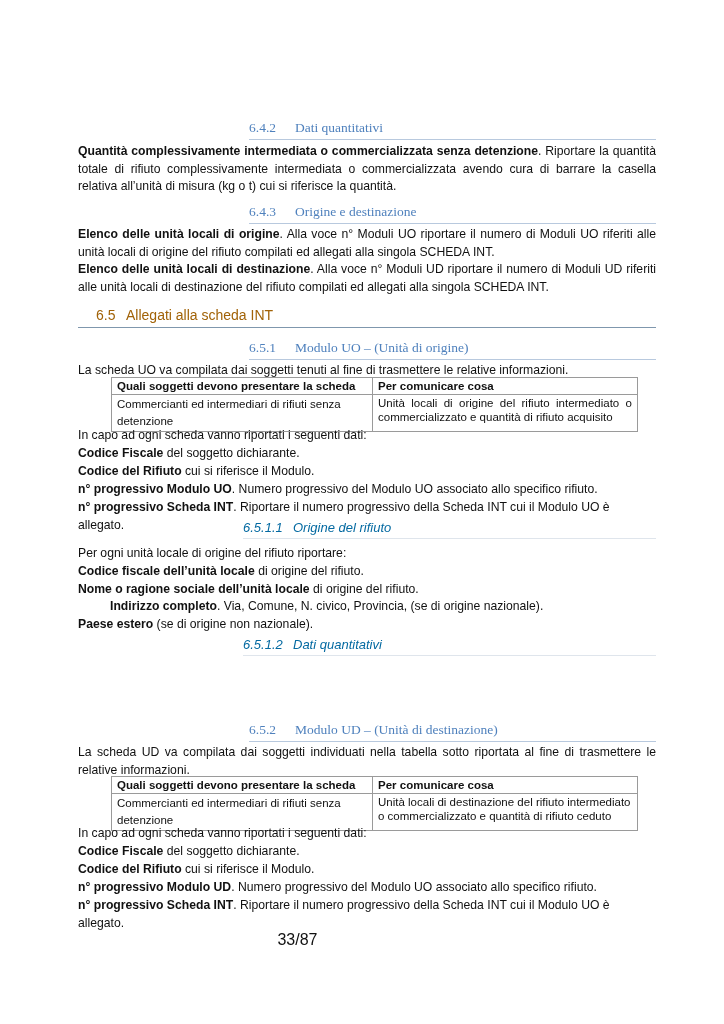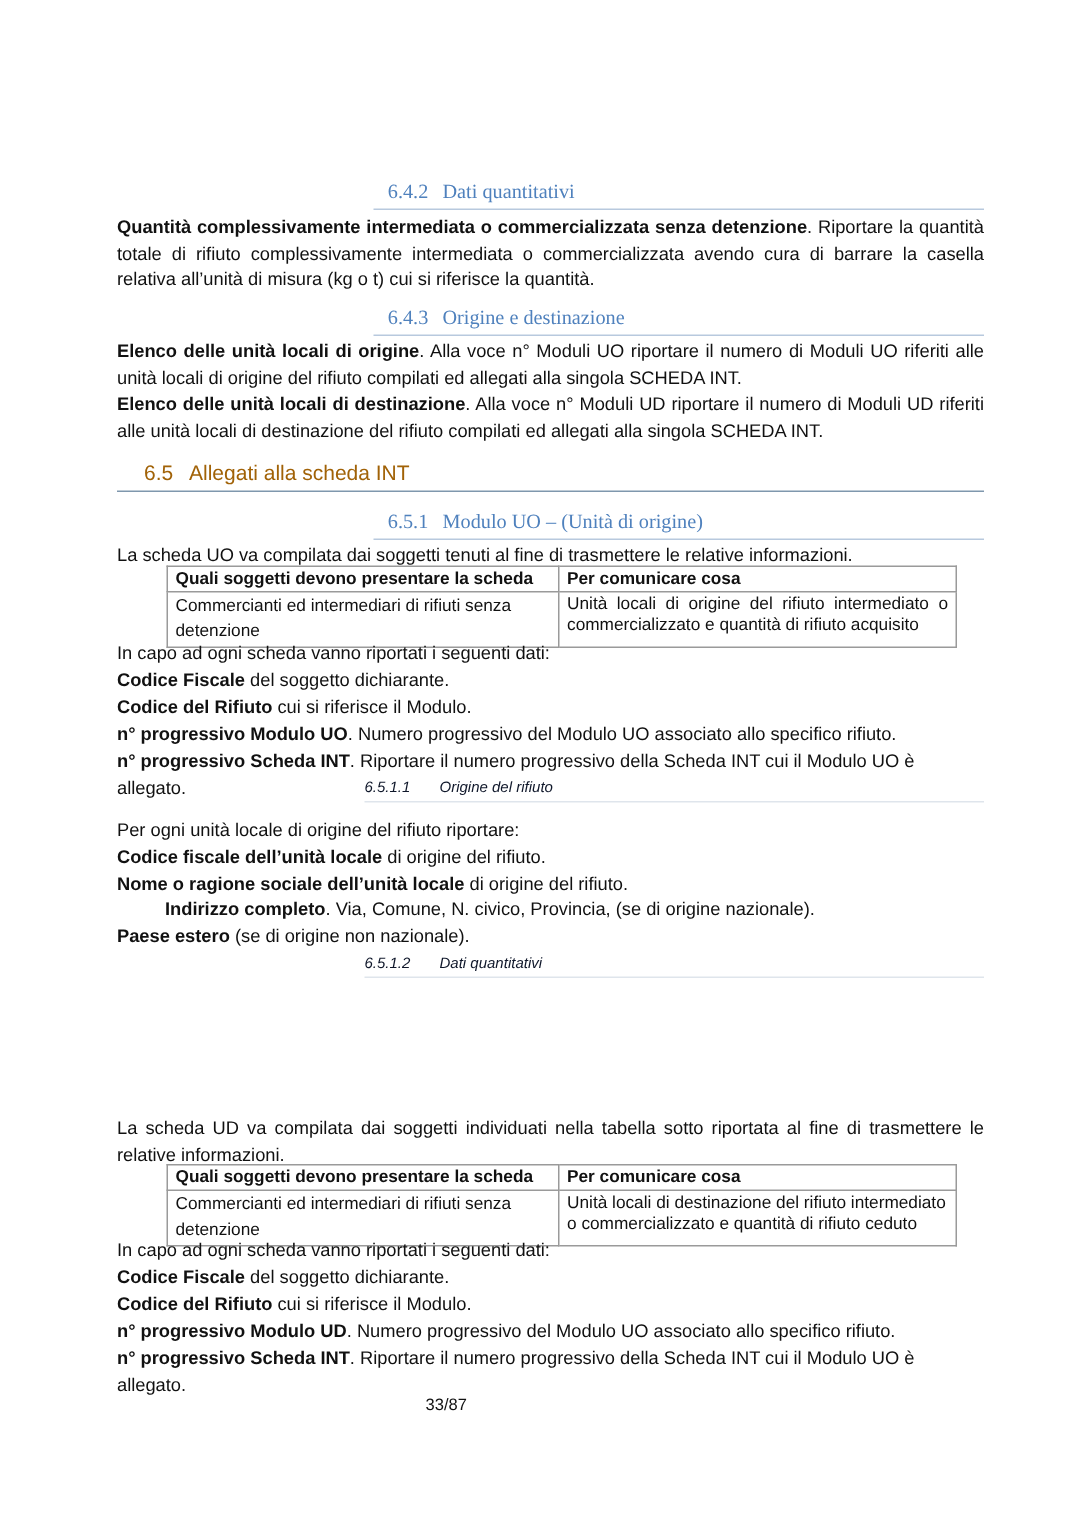--- a/index.html
+++ b/index.html
@@ -4,32 +4,32 @@
 <style>
   html, body { margin: 0; padding: 0; background: #ffffff; }
   body { width: 724px; height: 1024px; position: relative; overflow: hidden;
          font-family: "Liberation Sans", "DejaVu Sans", sans-serif; color: #111; }
   .page { position: absolute; left: 0; top: 0; width: 724px; height: 1024px; }
   .txt { position: absolute; left: 78px; width: 578px; font-size: 12.2px; line-height: 17.5px; }
   .justify { text-align: justify; text-align-last: left; }
   b { font-weight: bold; }
   .h3 { position: absolute; left: 249px; width: 407px; font-family: "Liberation Serif", "DejaVu Serif", serif;
         font-size: 13.5px; color: #4f81bd; border-bottom: 1px solid #b8c9de; padding-bottom: 3px; }
-  .h3 .num { display: inline-block; width: 46px; text-align: center; }
+  .h3 .num { display: inline-block; width: 46px; }
   .h4 { position: absolute; left: 243px; width: 413px; font-family: "Liberation Sans", sans-serif;
-        font-size: 10px; font-style: italic; color: #0f172a; border-bottom: 1px solid #dfe5ec; padding-bottom: 3px; }
+        font-size: 13px; font-style: italic; color: #0369a1; border-bottom: 1px solid #dfe5ec; padding-bottom: 3px; }
   .h4 .num { display: inline-block; width: 50px; }
   .h2 { position: absolute; left: 78px; width: 578px; font-size: 14px; color: #a16207;
         border-bottom: 1.5px solid #7f97ad; padding-bottom: 4px; }
   .h2 .num { display: inline-block; width: 30px; margin-left: 18px; }
   table.tbl { position: absolute; left: 111px; width: 527px; border-collapse: collapse; font-size: 11.5px; line-height: 14px; }
   table.tbl td { border: 1px solid #9a9a9a; vertical-align: top; padding: 1px 5px; }
   table.tbl td.c1 { width: 250px; }
   table.tbl tr.head td { font-weight: bold; }
-  .pagenum { position: absolute; left: 0; width: 595px; top: 931px; text-align: center; font-size: 11px; }
+  .pagenum { position: absolute; left: 0; width: 595px; top: 931px; text-align: center; font-size: 16px; }
 </style>
 </head>
 <body>
 
 <div class="page">
 
   <div class="h3" style="top:120px;">
     <span class="num">6.4.2</span><span>Dati quantitativi</span>
   </div>
   <div class="txt justify" style="top:143px;">
@@ -80,20 +80,23 @@
   <div class="txt" style="top:545px;"> Per ogni unità locale di origine del rifiuto riportare:</div>
   <div class="txt" style="top:563px;"><b>Codice fiscale dell’unità locale</b><span> di origine del rifiuto.</span></div>
   <div class="txt" style="top:581px;"><b>Nome o ragione sociale dell’unità locale</b><span> di origine del rifiuto.</span></div>
   <div class="txt" style="top:598px;margin-left:32px;"><b>Indirizzo completo</b><span>. Via, Comune, N. civico, Provincia, (se di origine nazionale).</span></div>
   <div class="txt" style="top:616px;"><b>Paese estero</b><span> (se di origine non nazionale).</span></div>
 
   <div class="h4" style="top:637px;">
     <span class="num">6.5.1.2</span><span>Dati quantitativi</span>
   </div>
 
+  <div class="h3" style="top:722px;">
+    <span class="num">6.5.2</span><span>Modulo UD – (Unità di destinazione)</span>
+  </div>
   <div class="txt justify" style="top:744px;">La scheda UD va compilata dai soggetti individuati nella tabella sotto riportata al fine di trasmettere le relative  informazioni.</div>
 
   <table class="tbl" style="top:776px;">
     <tbody>
         <tr class="head">
       <td class="c1">Quali soggetti devono presentare la scheda</td>
       <td>Per comunicare cosa</td>
     </tr>
     <tr>
       <td class="c1" style="line-height:17px;">Commercianti ed intermediari di rifiuti senza detenzione</td>

